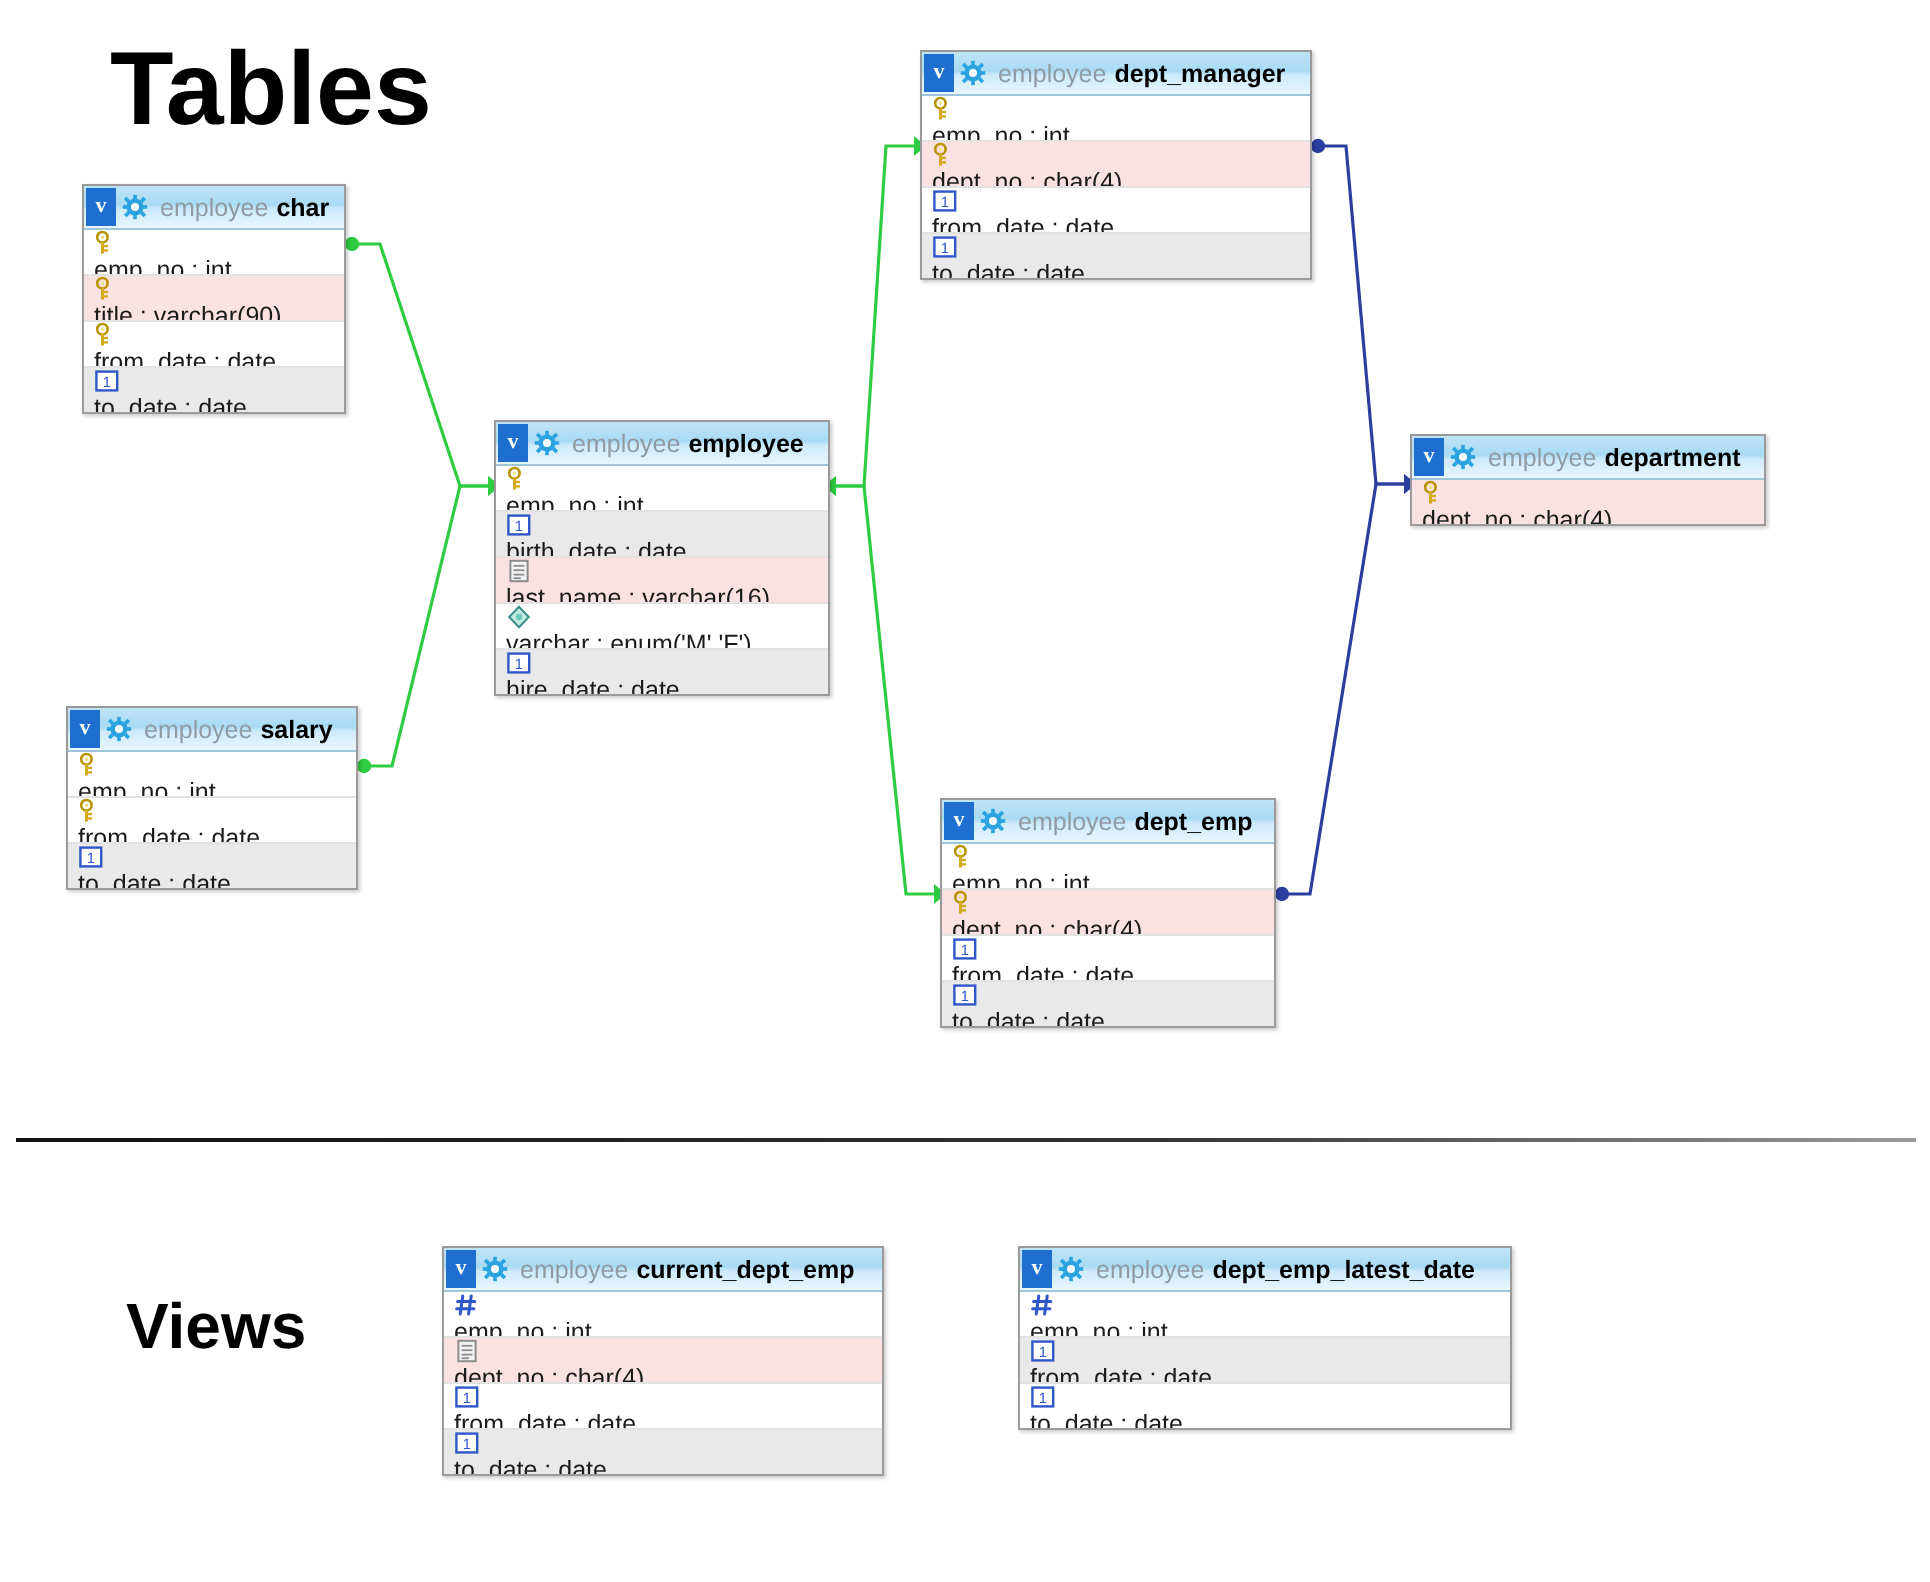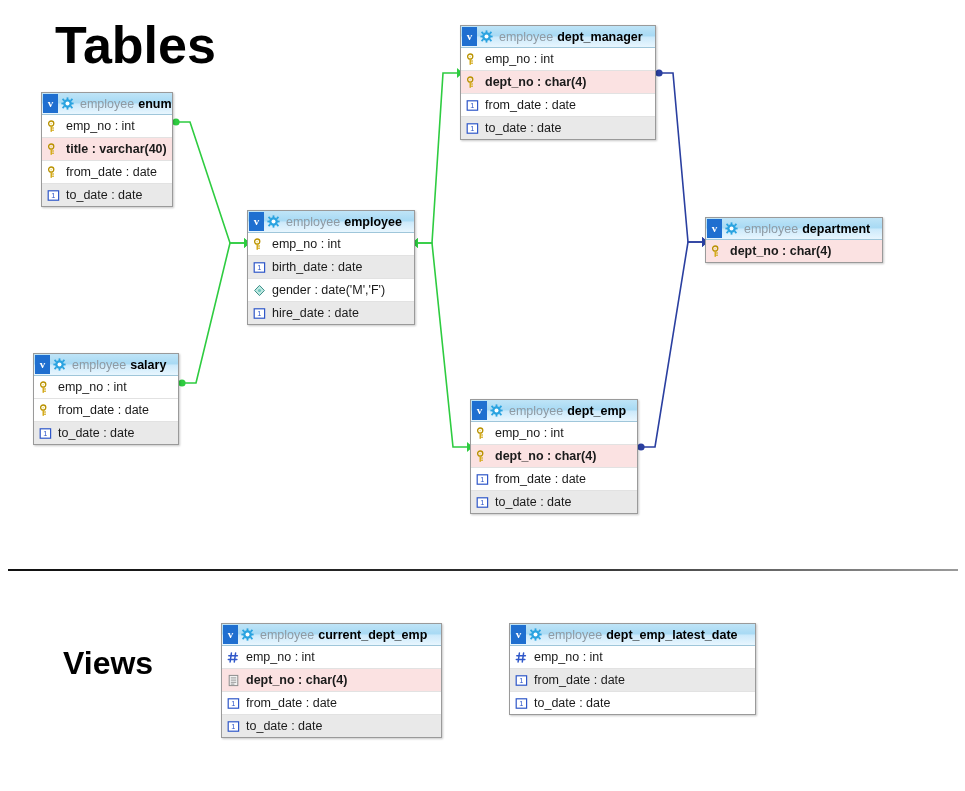--- a/index.html
+++ b/index.html
@@ -58,31 +58,32 @@
   }
   .gear-icon{
     flex:0 0 auto;
     width:13px;height:13px;margin-right:6px;position:relative;
   }
   .gear-icon svg{display:block;}
   .schema-name{color:#8f9aa3;font-size:12.5px;margin-right:4px;}
   .entity-name{color:#000;font-weight:bold;font-size:12.5px;text-align:right;}
 
   .row{
-    display:flex;align-items:center;
+    display:flex;align-items:flex-start;
     height:22px;
     border-bottom:1px solid #e2e2e2;
     padding-left:5px;
     white-space:nowrap;
     overflow:hidden;
+    flex-direction:column;
   }
   .row:last-child{border-bottom:none;}
   .row.bg-white{background:#ffffff;}
   .row.bg-grey{background:#e9e9e9;}
-  .row.bg-pink{background:#fbe2e2;font-weight:bold;}
+  .row.bg-pink{background:#fbe2e2;}
   .row-icon{flex:0 0 auto;width:13px;height:13px;margin-right:6px;position:relative;}
   .row-icon svg{display:block;}
   .row-label{font-size:12.5px;color:#1a1a1a;}
 </style>
 </head>
 <body>
 
 <div id="canvas">
 
   <div class="section-title" id="title-tables">Tables</div>
@@ -140,21 +141,21 @@
                 <rect x="1.6" y="1.6" width="1.8" height="2.6" transform="rotate(-45 2.5 2.9)"></rect>
                 <rect x="9.6" y="8.8" width="1.8" height="2.6" transform="rotate(-45 10.5 10.1)"></rect>
                 <rect x="9.6" y="1.6" width="1.8" height="2.6" transform="rotate(45 10.5 2.9)"></rect>
                 <rect x="1.6" y="8.8" width="1.8" height="2.6" transform="rotate(45 2.5 10.1)"></rect>
               </g>
               <circle cx="6.5" cy="6.5" r="4.3" fill="#2aa3e0"></circle>
               <circle cx="6.5" cy="6.5" r="2" fill="#ffffff"></circle>
             </svg>
           </span>
           <span class="schema-name">employee</span>
-          <span class="entity-name">enum</span>
+          <span class="entity-name">char</span>
         </div>
         <div class="row bg-white">
           <span class="row-icon">
             <svg width="13" height="13" viewBox="0 0 13 13">
               <circle cx="4.2" cy="3.6" r="2.6" fill="none" stroke="#b99200" stroke-width="1.3"></circle>
               <circle cx="4.2" cy="3.6" r="0.9" fill="#f3e08a"></circle>
               <rect x="3.5" y="5.6" width="1.5" height="6.2" fill="#d4ab1e"></rect>
               <rect x="5" y="7.4" width="2" height="1.2" fill="#d4ab1e"></rect>
               <rect x="5" y="9.6" width="2" height="1.2" fill="#d4ab1e"></rect>
             </svg>
@@ -164,21 +165,21 @@
         <div class="row bg-pink">
           <span class="row-icon">
             <svg width="13" height="13" viewBox="0 0 13 13">
               <circle cx="4.2" cy="3.6" r="2.6" fill="none" stroke="#b99200" stroke-width="1.3"></circle>
               <circle cx="4.2" cy="3.6" r="0.9" fill="#f3e08a"></circle>
               <rect x="3.5" y="5.6" width="1.5" height="6.2" fill="#d4ab1e"></rect>
               <rect x="5" y="7.4" width="2" height="1.2" fill="#d4ab1e"></rect>
               <rect x="5" y="9.6" width="2" height="1.2" fill="#d4ab1e"></rect>
             </svg>
           </span>
-          <span class="row-label">title : varchar(40)</span>
+          <span class="row-label">title : varchar(90)</span>
         </div>
         <div class="row bg-white">
           <span class="row-icon">
             <svg width="13" height="13" viewBox="0 0 13 13">
               <circle cx="4.2" cy="3.6" r="2.6" fill="none" stroke="#b99200" stroke-width="1.3"></circle>
               <circle cx="4.2" cy="3.6" r="0.9" fill="#f3e08a"></circle>
               <rect x="3.5" y="5.6" width="1.5" height="6.2" fill="#d4ab1e"></rect>
               <rect x="5" y="7.4" width="2" height="1.2" fill="#d4ab1e"></rect>
               <rect x="5" y="9.6" width="2" height="1.2" fill="#d4ab1e"></rect>
             </svg>
@@ -286,252 +287,98 @@
           <span class="row-label">emp_no : int</span>
         </div>
         <div class="row bg-grey">
           <span class="row-icon">
             <svg width="13" height="13" viewBox="0 0 13 13">
               <rect x="1.2" y="1.8" width="10.4" height="9.4" fill="#ffffff" stroke="#2f57c9" stroke-width="1.2"></rect>
               <text x="6.4" y="9.3" font-family="Liberation Sans, sans-serif" font-size="7.4" fill="#2f57c9" text-anchor="middle">1</text>
             </svg>
           </span>
           <span class="row-label">birth_date : date</span>
-        </div>
-        <div class="row bg-white">
-          <span class="row-icon">
-            <svg width="13" height="13" viewBox="0 0 13 13">
-              <polygon points="6.5,1.4 11.4,6.5 6.5,11.6 1.6,6.5" fill="#bfe9e2" stroke="#3b8f88" stroke-width="1"></polygon>
-              <circle cx="6.5" cy="6.5" r="1.6" fill="#6fc6bc"></circle>
-            </svg>
-          </span>
-          <span class="row-label">gender : date('M','F')</span>
-        </div>
-        <div class="row bg-grey">
-          <span class="row-icon">
-            <svg width="13" height="13" viewBox="0 0 13 13">
-              <rect x="1.2" y="1.8" width="10.4" height="9.4" fill="#ffffff" stroke="#2f57c9" stroke-width="1.2"></rect>
-              <text x="6.4" y="9.3" font-family="Liberation Sans, sans-serif" font-size="7.4" fill="#2f57c9" text-anchor="middle">1</text>
-            </svg>
-          </span>
-          <span class="row-label">hire_date : date</span>
-        </div>
-      </div>
-      <div class="entity" style="left: 460px; top: 25px; width: 196px;">
-        <div class="entity-header">
-          <span class="badge-v">v</span>
-          <span class="gear-icon">
-            <svg width="13" height="13" viewBox="0 0 13 13">
-              <g fill="#2aa3e0">
-                <rect x="5.6" y="0.4" width="1.8" height="2.6"></rect>
-                <rect x="5.6" y="10" width="1.8" height="2.6"></rect>
-                <rect x="0.4" y="5.6" width="2.6" height="1.8"></rect>
-                <rect x="10" y="5.6" width="2.6" height="1.8"></rect>
-                <rect x="1.6" y="1.6" width="1.8" height="2.6" transform="rotate(-45 2.5 2.9)"></rect>
-                <rect x="9.6" y="8.8" width="1.8" height="2.6" transform="rotate(-45 10.5 10.1)"></rect>
-                <rect x="9.6" y="1.6" width="1.8" height="2.6" transform="rotate(45 10.5 2.9)"></rect>
-                <rect x="1.6" y="8.8" width="1.8" height="2.6" transform="rotate(45 2.5 10.1)"></rect>
-              </g>
-              <circle cx="6.5" cy="6.5" r="4.3" fill="#2aa3e0"></circle>
-              <circle cx="6.5" cy="6.5" r="2" fill="#ffffff"></circle>
-            </svg>
-          </span>
-          <span class="schema-name">employee</span>
-          <span class="entity-name">dept_manager</span>
-        </div>
-        <div class="row bg-white">
-          <span class="row-icon">
-            <svg width="13" height="13" viewBox="0 0 13 13">
-              <circle cx="4.2" cy="3.6" r="2.6" fill="none" stroke="#b99200" stroke-width="1.3"></circle>
-              <circle cx="4.2" cy="3.6" r="0.9" fill="#f3e08a"></circle>
-              <rect x="3.5" y="5.6" width="1.5" height="6.2" fill="#d4ab1e"></rect>
-              <rect x="5" y="7.4" width="2" height="1.2" fill="#d4ab1e"></rect>
-              <rect x="5" y="9.6" width="2" height="1.2" fill="#d4ab1e"></rect>
-            </svg>
-          </span>
-          <span class="row-label">emp_no : int</span>
-        </div>
-        <div class="row bg-pink">
-          <span class="row-icon">
-            <svg width="13" height="13" viewBox="0 0 13 13">
-              <circle cx="4.2" cy="3.6" r="2.6" fill="none" stroke="#b99200" stroke-width="1.3"></circle>
-              <circle cx="4.2" cy="3.6" r="0.9" fill="#f3e08a"></circle>
-              <rect x="3.5" y="5.6" width="1.5" height="6.2" fill="#d4ab1e"></rect>
-              <rect x="5" y="7.4" width="2" height="1.2" fill="#d4ab1e"></rect>
-              <rect x="5" y="9.6" width="2" height="1.2" fill="#d4ab1e"></rect>
-            </svg>
-          </span>
-          <span class="row-label">dept_no : char(4)</span>
-        </div>
-        <div class="row bg-white">
-          <span class="row-icon">
-            <svg width="13" height="13" viewBox="0 0 13 13">
-              <rect x="1.2" y="1.8" width="10.4" height="9.4" fill="#ffffff" stroke="#2f57c9" stroke-width="1.2"></rect>
-              <text x="6.4" y="9.3" font-family="Liberation Sans, sans-serif" font-size="7.4" fill="#2f57c9" text-anchor="middle">1</text>
-            </svg>
-          </span>
-          <span class="row-label">from_date : date</span>
-        </div>
-        <div class="row bg-grey">
-          <span class="row-icon">
-            <svg width="13" height="13" viewBox="0 0 13 13">
-              <rect x="1.2" y="1.8" width="10.4" height="9.4" fill="#ffffff" stroke="#2f57c9" stroke-width="1.2"></rect>
-              <text x="6.4" y="9.3" font-family="Liberation Sans, sans-serif" font-size="7.4" fill="#2f57c9" text-anchor="middle">1</text>
-            </svg>
-          </span>
-          <span class="row-label">to_date : date</span>
-        </div>
-      </div>
-      <div class="entity" style="left: 470px; top: 399px; width: 168px;">
-        <div class="entity-header">
-          <span class="badge-v">v</span>
-          <span class="gear-icon">
-            <svg width="13" height="13" viewBox="0 0 13 13">
-              <g fill="#2aa3e0">
-                <rect x="5.6" y="0.4" width="1.8" height="2.6"></rect>
-                <rect x="5.6" y="10" width="1.8" height="2.6"></rect>
-                <rect x="0.4" y="5.6" width="2.6" height="1.8"></rect>
-                <rect x="10" y="5.6" width="2.6" height="1.8"></rect>
-                <rect x="1.6" y="1.6" width="1.8" height="2.6" transform="rotate(-45 2.5 2.9)"></rect>
-                <rect x="9.6" y="8.8" width="1.8" height="2.6" transform="rotate(-45 10.5 10.1)"></rect>
-                <rect x="9.6" y="1.6" width="1.8" height="2.6" transform="rotate(45 10.5 2.9)"></rect>
-                <rect x="1.6" y="8.8" width="1.8" height="2.6" transform="rotate(45 2.5 10.1)"></rect>
-              </g>
-              <circle cx="6.5" cy="6.5" r="4.3" fill="#2aa3e0"></circle>
-              <circle cx="6.5" cy="6.5" r="2" fill="#ffffff"></circle>
-            </svg>
-          </span>
-          <span class="schema-name">employee</span>
-          <span class="entity-name">dept_emp</span>
-        </div>
-        <div class="row bg-white">
-          <span class="row-icon">
-            <svg width="13" height="13" viewBox="0 0 13 13">
-              <circle cx="4.2" cy="3.6" r="2.6" fill="none" stroke="#b99200" stroke-width="1.3"></circle>
-              <circle cx="4.2" cy="3.6" r="0.9" fill="#f3e08a"></circle>
-              <rect x="3.5" y="5.6" width="1.5" height="6.2" fill="#d4ab1e"></rect>
-              <rect x="5" y="7.4" width="2" height="1.2" fill="#d4ab1e"></rect>
-              <rect x="5" y="9.6" width="2" height="1.2" fill="#d4ab1e"></rect>
-            </svg>
-          </span>
-          <span class="row-label">emp_no : int</span>
-        </div>
-        <div class="row bg-pink">
-          <span class="row-icon">
-            <svg width="13" height="13" viewBox="0 0 13 13">
-              <circle cx="4.2" cy="3.6" r="2.6" fill="none" stroke="#b99200" stroke-width="1.3"></circle>
-              <circle cx="4.2" cy="3.6" r="0.9" fill="#f3e08a"></circle>
-              <rect x="3.5" y="5.6" width="1.5" height="6.2" fill="#d4ab1e"></rect>
-              <rect x="5" y="7.4" width="2" height="1.2" fill="#d4ab1e"></rect>
-              <rect x="5" y="9.6" width="2" height="1.2" fill="#d4ab1e"></rect>
-            </svg>
-          </span>
-          <span class="row-label">dept_no : char(4)</span>
-        </div>
-        <div class="row bg-white">
-          <span class="row-icon">
-            <svg width="13" height="13" viewBox="0 0 13 13">
-              <rect x="1.2" y="1.8" width="10.4" height="9.4" fill="#ffffff" stroke="#2f57c9" stroke-width="1.2"></rect>
-              <text x="6.4" y="9.3" font-family="Liberation Sans, sans-serif" font-size="7.4" fill="#2f57c9" text-anchor="middle">1</text>
-            </svg>
-          </span>
-          <span class="row-label">from_date : date</span>
-        </div>
-        <div class="row bg-grey">
-          <span class="row-icon">
-            <svg width="13" height="13" viewBox="0 0 13 13">
-              <rect x="1.2" y="1.8" width="10.4" height="9.4" fill="#ffffff" stroke="#2f57c9" stroke-width="1.2"></rect>
-              <text x="6.4" y="9.3" font-family="Liberation Sans, sans-serif" font-size="7.4" fill="#2f57c9" text-anchor="middle">1</text>
-            </svg>
-          </span>
-          <span class="row-label">to_date : date</span>
-        </div>
-      </div>
-      <div class="entity" style="left: 705px; top: 217px; width: 178px;">
-        <div class="entity-header">
-          <span class="badge-v">v</span>
-          <span class="gear-icon">
-            <svg width="13" height="13" viewBox="0 0 13 13">
-              <g fill="#2aa3e0">
-                <rect x="5.6" y="0.4" width="1.8" height="2.6"></rect>
-                <rect x="5.6" y="10" width="1.8" height="2.6"></rect>
-                <rect x="0.4" y="5.6" width="2.6" height="1.8"></rect>
-                <rect x="10" y="5.6" width="2.6" height="1.8"></rect>
-                <rect x="1.6" y="1.6" width="1.8" height="2.6" transform="rotate(-45 2.5 2.9)"></rect>
-                <rect x="9.6" y="8.8" width="1.8" height="2.6" transform="rotate(-45 10.5 10.1)"></rect>
-                <rect x="9.6" y="1.6" width="1.8" height="2.6" transform="rotate(45 10.5 2.9)"></rect>
-                <rect x="1.6" y="8.8" width="1.8" height="2.6" transform="rotate(45 2.5 10.1)"></rect>
-              </g>
-              <circle cx="6.5" cy="6.5" r="4.3" fill="#2aa3e0"></circle>
-              <circle cx="6.5" cy="6.5" r="2" fill="#ffffff"></circle>
-            </svg>
-          </span>
-          <span class="schema-name">employee</span>
-          <span class="entity-name">department</span>
-        </div>
-        <div class="row bg-pink">
-          <span class="row-icon">
-            <svg width="13" height="13" viewBox="0 0 13 13">
-              <circle cx="4.2" cy="3.6" r="2.6" fill="none" stroke="#b99200" stroke-width="1.3"></circle>
-              <circle cx="4.2" cy="3.6" r="0.9" fill="#f3e08a"></circle>
-              <rect x="3.5" y="5.6" width="1.5" height="6.2" fill="#d4ab1e"></rect>
-              <rect x="5" y="7.4" width="2" height="1.2" fill="#d4ab1e"></rect>
-              <rect x="5" y="9.6" width="2" height="1.2" fill="#d4ab1e"></rect>
-            </svg>
-          </span>
-          <span class="row-label">dept_no : char(4)</span>
-        </div>
-      </div>
-      <div class="entity" style="left: 221px; top: 623px; width: 221px;">
-        <div class="entity-header">
-          <span class="badge-v">v</span>
-          <span class="gear-icon">
-            <svg width="13" height="13" viewBox="0 0 13 13">
-              <g fill="#2aa3e0">
-                <rect x="5.6" y="0.4" width="1.8" height="2.6"></rect>
-                <rect x="5.6" y="10" width="1.8" height="2.6"></rect>
-                <rect x="0.4" y="5.6" width="2.6" height="1.8"></rect>
-                <rect x="10" y="5.6" width="2.6" height="1.8"></rect>
-                <rect x="1.6" y="1.6" width="1.8" height="2.6" transform="rotate(-45 2.5 2.9)"></rect>
-                <rect x="9.6" y="8.8" width="1.8" height="2.6" transform="rotate(-45 10.5 10.1)"></rect>
-                <rect x="9.6" y="1.6" width="1.8" height="2.6" transform="rotate(45 10.5 2.9)"></rect>
-                <rect x="1.6" y="8.8" width="1.8" height="2.6" transform="rotate(45 2.5 10.1)"></rect>
-              </g>
-              <circle cx="6.5" cy="6.5" r="4.3" fill="#2aa3e0"></circle>
-              <circle cx="6.5" cy="6.5" r="2" fill="#ffffff"></circle>
-            </svg>
-          </span>
-          <span class="schema-name">employee</span>
-          <span class="entity-name">current_dept_emp</span>
-        </div>
-        <div class="row bg-white">
-          <span class="row-icon">
-            <svg width="13" height="13" viewBox="0 0 13 13">
-              <g stroke="#2f57c9" stroke-width="1.5" stroke-linecap="round">
-                <line x1="4.4" y1="2" x2="3.1" y2="11"></line>
-                <line x1="8.6" y1="2" x2="7.3" y2="11"></line>
-                <line x1="1.8" y1="4.8" x2="10.4" y2="4.8"></line>
-                <line x1="1.3" y1="8.4" x2="9.9" y2="8.4"></line>
-              </g>
-            </svg>
-          </span>
-          <span class="row-label">emp_no : int</span>
         </div>
         <div class="row bg-pink">
           <span class="row-icon">
             <svg width="13" height="13" viewBox="0 0 13 13">
               <rect x="2.2" y="1.4" width="8.6" height="10.2" fill="#f2f2f2" stroke="#8d8d8d" stroke-width="1"></rect>
               <g stroke="#8d8d8d" stroke-width="0.9">
                 <line x1="3.8" y1="3.9" x2="9.2" y2="3.9"></line>
                 <line x1="3.8" y1="6.1" x2="9.2" y2="6.1"></line>
                 <line x1="3.8" y1="8.3" x2="9.2" y2="8.3"></line>
                 <line x1="3.8" y1="10.1" x2="7.4" y2="10.1"></line>
               </g>
             </svg>
           </span>
+          <span class="row-label">last_name : varchar(16)</span>
+        </div>
+        <div class="row bg-white">
+          <span class="row-icon">
+            <svg width="13" height="13" viewBox="0 0 13 13">
+              <polygon points="6.5,1.4 11.4,6.5 6.5,11.6 1.6,6.5" fill="#bfe9e2" stroke="#3b8f88" stroke-width="1"></polygon>
+              <circle cx="6.5" cy="6.5" r="1.6" fill="#6fc6bc"></circle>
+            </svg>
+          </span>
+          <span class="row-label">varchar : enum('M','F')</span>
+        </div>
+        <div class="row bg-grey">
+          <span class="row-icon">
+            <svg width="13" height="13" viewBox="0 0 13 13">
+              <rect x="1.2" y="1.8" width="10.4" height="9.4" fill="#ffffff" stroke="#2f57c9" stroke-width="1.2"></rect>
+              <text x="6.4" y="9.3" font-family="Liberation Sans, sans-serif" font-size="7.4" fill="#2f57c9" text-anchor="middle">1</text>
+            </svg>
+          </span>
+          <span class="row-label">hire_date : date</span>
+        </div>
+      </div>
+      <div class="entity" style="left: 460px; top: 25px; width: 196px;">
+        <div class="entity-header">
+          <span class="badge-v">v</span>
+          <span class="gear-icon">
+            <svg width="13" height="13" viewBox="0 0 13 13">
+              <g fill="#2aa3e0">
+                <rect x="5.6" y="0.4" width="1.8" height="2.6"></rect>
+                <rect x="5.6" y="10" width="1.8" height="2.6"></rect>
+                <rect x="0.4" y="5.6" width="2.6" height="1.8"></rect>
+                <rect x="10" y="5.6" width="2.6" height="1.8"></rect>
+                <rect x="1.6" y="1.6" width="1.8" height="2.6" transform="rotate(-45 2.5 2.9)"></rect>
+                <rect x="9.6" y="8.8" width="1.8" height="2.6" transform="rotate(-45 10.5 10.1)"></rect>
+                <rect x="9.6" y="1.6" width="1.8" height="2.6" transform="rotate(45 10.5 2.9)"></rect>
+                <rect x="1.6" y="8.8" width="1.8" height="2.6" transform="rotate(45 2.5 10.1)"></rect>
+              </g>
+              <circle cx="6.5" cy="6.5" r="4.3" fill="#2aa3e0"></circle>
+              <circle cx="6.5" cy="6.5" r="2" fill="#ffffff"></circle>
+            </svg>
+          </span>
+          <span class="schema-name">employee</span>
+          <span class="entity-name">dept_manager</span>
+        </div>
+        <div class="row bg-white">
+          <span class="row-icon">
+            <svg width="13" height="13" viewBox="0 0 13 13">
+              <circle cx="4.2" cy="3.6" r="2.6" fill="none" stroke="#b99200" stroke-width="1.3"></circle>
+              <circle cx="4.2" cy="3.6" r="0.9" fill="#f3e08a"></circle>
+              <rect x="3.5" y="5.6" width="1.5" height="6.2" fill="#d4ab1e"></rect>
+              <rect x="5" y="7.4" width="2" height="1.2" fill="#d4ab1e"></rect>
+              <rect x="5" y="9.6" width="2" height="1.2" fill="#d4ab1e"></rect>
+            </svg>
+          </span>
+          <span class="row-label">emp_no : int</span>
+        </div>
+        <div class="row bg-pink">
+          <span class="row-icon">
+            <svg width="13" height="13" viewBox="0 0 13 13">
+              <circle cx="4.2" cy="3.6" r="2.6" fill="none" stroke="#b99200" stroke-width="1.3"></circle>
+              <circle cx="4.2" cy="3.6" r="0.9" fill="#f3e08a"></circle>
+              <rect x="3.5" y="5.6" width="1.5" height="6.2" fill="#d4ab1e"></rect>
+              <rect x="5" y="7.4" width="2" height="1.2" fill="#d4ab1e"></rect>
+              <rect x="5" y="9.6" width="2" height="1.2" fill="#d4ab1e"></rect>
+            </svg>
+          </span>
           <span class="row-label">dept_no : char(4)</span>
         </div>
         <div class="row bg-white">
           <span class="row-icon">
             <svg width="13" height="13" viewBox="0 0 13 13">
               <rect x="1.2" y="1.8" width="10.4" height="9.4" fill="#ffffff" stroke="#2f57c9" stroke-width="1.2"></rect>
               <text x="6.4" y="9.3" font-family="Liberation Sans, sans-serif" font-size="7.4" fill="#2f57c9" text-anchor="middle">1</text>
             </svg>
           </span>
           <span class="row-label">from_date : date</span>
@@ -539,69 +386,237 @@
         <div class="row bg-grey">
           <span class="row-icon">
             <svg width="13" height="13" viewBox="0 0 13 13">
               <rect x="1.2" y="1.8" width="10.4" height="9.4" fill="#ffffff" stroke="#2f57c9" stroke-width="1.2"></rect>
               <text x="6.4" y="9.3" font-family="Liberation Sans, sans-serif" font-size="7.4" fill="#2f57c9" text-anchor="middle">1</text>
             </svg>
           </span>
           <span class="row-label">to_date : date</span>
         </div>
       </div>
-      <div class="entity" style="left: 509px; top: 623px; width: 247px;">
-        <div class="entity-header">
-          <span class="badge-v">v</span>
-          <span class="gear-icon">
-            <svg width="13" height="13" viewBox="0 0 13 13">
-              <g fill="#2aa3e0">
-                <rect x="5.6" y="0.4" width="1.8" height="2.6"></rect>
-                <rect x="5.6" y="10" width="1.8" height="2.6"></rect>
-                <rect x="0.4" y="5.6" width="2.6" height="1.8"></rect>
-                <rect x="10" y="5.6" width="2.6" height="1.8"></rect>
-                <rect x="1.6" y="1.6" width="1.8" height="2.6" transform="rotate(-45 2.5 2.9)"></rect>
-                <rect x="9.6" y="8.8" width="1.8" height="2.6" transform="rotate(-45 10.5 10.1)"></rect>
-                <rect x="9.6" y="1.6" width="1.8" height="2.6" transform="rotate(45 10.5 2.9)"></rect>
-                <rect x="1.6" y="8.8" width="1.8" height="2.6" transform="rotate(45 2.5 10.1)"></rect>
-              </g>
-              <circle cx="6.5" cy="6.5" r="4.3" fill="#2aa3e0"></circle>
-              <circle cx="6.5" cy="6.5" r="2" fill="#ffffff"></circle>
-            </svg>
-          </span>
-          <span class="schema-name">employee</span>
-          <span class="entity-name">dept_emp_latest_date</span>
+      <div class="entity" style="left: 470px; top: 399px; width: 168px;">
+        <div class="entity-header">
+          <span class="badge-v">v</span>
+          <span class="gear-icon">
+            <svg width="13" height="13" viewBox="0 0 13 13">
+              <g fill="#2aa3e0">
+                <rect x="5.6" y="0.4" width="1.8" height="2.6"></rect>
+                <rect x="5.6" y="10" width="1.8" height="2.6"></rect>
+                <rect x="0.4" y="5.6" width="2.6" height="1.8"></rect>
+                <rect x="10" y="5.6" width="2.6" height="1.8"></rect>
+                <rect x="1.6" y="1.6" width="1.8" height="2.6" transform="rotate(-45 2.5 2.9)"></rect>
+                <rect x="9.6" y="8.8" width="1.8" height="2.6" transform="rotate(-45 10.5 10.1)"></rect>
+                <rect x="9.6" y="1.6" width="1.8" height="2.6" transform="rotate(45 10.5 2.9)"></rect>
+                <rect x="1.6" y="8.8" width="1.8" height="2.6" transform="rotate(45 2.5 10.1)"></rect>
+              </g>
+              <circle cx="6.5" cy="6.5" r="4.3" fill="#2aa3e0"></circle>
+              <circle cx="6.5" cy="6.5" r="2" fill="#ffffff"></circle>
+            </svg>
+          </span>
+          <span class="schema-name">employee</span>
+          <span class="entity-name">dept_emp</span>
+        </div>
+        <div class="row bg-white">
+          <span class="row-icon">
+            <svg width="13" height="13" viewBox="0 0 13 13">
+              <circle cx="4.2" cy="3.6" r="2.6" fill="none" stroke="#b99200" stroke-width="1.3"></circle>
+              <circle cx="4.2" cy="3.6" r="0.9" fill="#f3e08a"></circle>
+              <rect x="3.5" y="5.6" width="1.5" height="6.2" fill="#d4ab1e"></rect>
+              <rect x="5" y="7.4" width="2" height="1.2" fill="#d4ab1e"></rect>
+              <rect x="5" y="9.6" width="2" height="1.2" fill="#d4ab1e"></rect>
+            </svg>
+          </span>
+          <span class="row-label">emp_no : int</span>
+        </div>
+        <div class="row bg-pink">
+          <span class="row-icon">
+            <svg width="13" height="13" viewBox="0 0 13 13">
+              <circle cx="4.2" cy="3.6" r="2.6" fill="none" stroke="#b99200" stroke-width="1.3"></circle>
+              <circle cx="4.2" cy="3.6" r="0.9" fill="#f3e08a"></circle>
+              <rect x="3.5" y="5.6" width="1.5" height="6.2" fill="#d4ab1e"></rect>
+              <rect x="5" y="7.4" width="2" height="1.2" fill="#d4ab1e"></rect>
+              <rect x="5" y="9.6" width="2" height="1.2" fill="#d4ab1e"></rect>
+            </svg>
+          </span>
+          <span class="row-label">dept_no : char(4)</span>
+        </div>
+        <div class="row bg-white">
+          <span class="row-icon">
+            <svg width="13" height="13" viewBox="0 0 13 13">
+              <rect x="1.2" y="1.8" width="10.4" height="9.4" fill="#ffffff" stroke="#2f57c9" stroke-width="1.2"></rect>
+              <text x="6.4" y="9.3" font-family="Liberation Sans, sans-serif" font-size="7.4" fill="#2f57c9" text-anchor="middle">1</text>
+            </svg>
+          </span>
+          <span class="row-label">from_date : date</span>
+        </div>
+        <div class="row bg-grey">
+          <span class="row-icon">
+            <svg width="13" height="13" viewBox="0 0 13 13">
+              <rect x="1.2" y="1.8" width="10.4" height="9.4" fill="#ffffff" stroke="#2f57c9" stroke-width="1.2"></rect>
+              <text x="6.4" y="9.3" font-family="Liberation Sans, sans-serif" font-size="7.4" fill="#2f57c9" text-anchor="middle">1</text>
+            </svg>
+          </span>
+          <span class="row-label">to_date : date</span>
+        </div>
+      </div>
+      <div class="entity" style="left: 705px; top: 217px; width: 178px;">
+        <div class="entity-header">
+          <span class="badge-v">v</span>
+          <span class="gear-icon">
+            <svg width="13" height="13" viewBox="0 0 13 13">
+              <g fill="#2aa3e0">
+                <rect x="5.6" y="0.4" width="1.8" height="2.6"></rect>
+                <rect x="5.6" y="10" width="1.8" height="2.6"></rect>
+                <rect x="0.4" y="5.6" width="2.6" height="1.8"></rect>
+                <rect x="10" y="5.6" width="2.6" height="1.8"></rect>
+                <rect x="1.6" y="1.6" width="1.8" height="2.6" transform="rotate(-45 2.5 2.9)"></rect>
+                <rect x="9.6" y="8.8" width="1.8" height="2.6" transform="rotate(-45 10.5 10.1)"></rect>
+                <rect x="9.6" y="1.6" width="1.8" height="2.6" transform="rotate(45 10.5 2.9)"></rect>
+                <rect x="1.6" y="8.8" width="1.8" height="2.6" transform="rotate(45 2.5 10.1)"></rect>
+              </g>
+              <circle cx="6.5" cy="6.5" r="4.3" fill="#2aa3e0"></circle>
+              <circle cx="6.5" cy="6.5" r="2" fill="#ffffff"></circle>
+            </svg>
+          </span>
+          <span class="schema-name">employee</span>
+          <span class="entity-name">department</span>
+        </div>
+        <div class="row bg-pink">
+          <span class="row-icon">
+            <svg width="13" height="13" viewBox="0 0 13 13">
+              <circle cx="4.2" cy="3.6" r="2.6" fill="none" stroke="#b99200" stroke-width="1.3"></circle>
+              <circle cx="4.2" cy="3.6" r="0.9" fill="#f3e08a"></circle>
+              <rect x="3.5" y="5.6" width="1.5" height="6.2" fill="#d4ab1e"></rect>
+              <rect x="5" y="7.4" width="2" height="1.2" fill="#d4ab1e"></rect>
+              <rect x="5" y="9.6" width="2" height="1.2" fill="#d4ab1e"></rect>
+            </svg>
+          </span>
+          <span class="row-label">dept_no : char(4)</span>
+        </div>
+      </div>
+      <div class="entity" style="left: 221px; top: 623px; width: 221px;">
+        <div class="entity-header">
+          <span class="badge-v">v</span>
+          <span class="gear-icon">
+            <svg width="13" height="13" viewBox="0 0 13 13">
+              <g fill="#2aa3e0">
+                <rect x="5.6" y="0.4" width="1.8" height="2.6"></rect>
+                <rect x="5.6" y="10" width="1.8" height="2.6"></rect>
+                <rect x="0.4" y="5.6" width="2.6" height="1.8"></rect>
+                <rect x="10" y="5.6" width="2.6" height="1.8"></rect>
+                <rect x="1.6" y="1.6" width="1.8" height="2.6" transform="rotate(-45 2.5 2.9)"></rect>
+                <rect x="9.6" y="8.8" width="1.8" height="2.6" transform="rotate(-45 10.5 10.1)"></rect>
+                <rect x="9.6" y="1.6" width="1.8" height="2.6" transform="rotate(45 10.5 2.9)"></rect>
+                <rect x="1.6" y="8.8" width="1.8" height="2.6" transform="rotate(45 2.5 10.1)"></rect>
+              </g>
+              <circle cx="6.5" cy="6.5" r="4.3" fill="#2aa3e0"></circle>
+              <circle cx="6.5" cy="6.5" r="2" fill="#ffffff"></circle>
+            </svg>
+          </span>
+          <span class="schema-name">employee</span>
+          <span class="entity-name">current_dept_emp</span>
         </div>
         <div class="row bg-white">
           <span class="row-icon">
             <svg width="13" height="13" viewBox="0 0 13 13">
               <g stroke="#2f57c9" stroke-width="1.5" stroke-linecap="round">
                 <line x1="4.4" y1="2" x2="3.1" y2="11"></line>
                 <line x1="8.6" y1="2" x2="7.3" y2="11"></line>
                 <line x1="1.8" y1="4.8" x2="10.4" y2="4.8"></line>
                 <line x1="1.3" y1="8.4" x2="9.9" y2="8.4"></line>
               </g>
             </svg>
           </span>
           <span class="row-label">emp_no : int</span>
         </div>
-        <div class="row bg-grey">
+        <div class="row bg-pink">
+          <span class="row-icon">
+            <svg width="13" height="13" viewBox="0 0 13 13">
+              <rect x="2.2" y="1.4" width="8.6" height="10.2" fill="#f2f2f2" stroke="#8d8d8d" stroke-width="1"></rect>
+              <g stroke="#8d8d8d" stroke-width="0.9">
+                <line x1="3.8" y1="3.9" x2="9.2" y2="3.9"></line>
+                <line x1="3.8" y1="6.1" x2="9.2" y2="6.1"></line>
+                <line x1="3.8" y1="8.3" x2="9.2" y2="8.3"></line>
+                <line x1="3.8" y1="10.1" x2="7.4" y2="10.1"></line>
+              </g>
+            </svg>
+          </span>
+          <span class="row-label">dept_no : char(4)</span>
+        </div>
+        <div class="row bg-white">
           <span class="row-icon">
             <svg width="13" height="13" viewBox="0 0 13 13">
               <rect x="1.2" y="1.8" width="10.4" height="9.4" fill="#ffffff" stroke="#2f57c9" stroke-width="1.2"></rect>
               <text x="6.4" y="9.3" font-family="Liberation Sans, sans-serif" font-size="7.4" fill="#2f57c9" text-anchor="middle">1</text>
             </svg>
           </span>
           <span class="row-label">from_date : date</span>
         </div>
-        <div class="row bg-white">
+        <div class="row bg-grey">
           <span class="row-icon">
             <svg width="13" height="13" viewBox="0 0 13 13">
               <rect x="1.2" y="1.8" width="10.4" height="9.4" fill="#ffffff" stroke="#2f57c9" stroke-width="1.2"></rect>
               <text x="6.4" y="9.3" font-family="Liberation Sans, sans-serif" font-size="7.4" fill="#2f57c9" text-anchor="middle">1</text>
             </svg>
           </span>
           <span class="row-label">to_date : date</span>
         </div>
       </div>
+      <div class="entity" style="left: 509px; top: 623px; width: 247px;">
+        <div class="entity-header">
+          <span class="badge-v">v</span>
+          <span class="gear-icon">
+            <svg width="13" height="13" viewBox="0 0 13 13">
+              <g fill="#2aa3e0">
+                <rect x="5.6" y="0.4" width="1.8" height="2.6"></rect>
+                <rect x="5.6" y="10" width="1.8" height="2.6"></rect>
+                <rect x="0.4" y="5.6" width="2.6" height="1.8"></rect>
+                <rect x="10" y="5.6" width="2.6" height="1.8"></rect>
+                <rect x="1.6" y="1.6" width="1.8" height="2.6" transform="rotate(-45 2.5 2.9)"></rect>
+                <rect x="9.6" y="8.8" width="1.8" height="2.6" transform="rotate(-45 10.5 10.1)"></rect>
+                <rect x="9.6" y="1.6" width="1.8" height="2.6" transform="rotate(45 10.5 2.9)"></rect>
+                <rect x="1.6" y="8.8" width="1.8" height="2.6" transform="rotate(45 2.5 10.1)"></rect>
+              </g>
+              <circle cx="6.5" cy="6.5" r="4.3" fill="#2aa3e0"></circle>
+              <circle cx="6.5" cy="6.5" r="2" fill="#ffffff"></circle>
+            </svg>
+          </span>
+          <span class="schema-name">employee</span>
+          <span class="entity-name">dept_emp_latest_date</span>
+        </div>
+        <div class="row bg-white">
+          <span class="row-icon">
+            <svg width="13" height="13" viewBox="0 0 13 13">
+              <g stroke="#2f57c9" stroke-width="1.5" stroke-linecap="round">
+                <line x1="4.4" y1="2" x2="3.1" y2="11"></line>
+                <line x1="8.6" y1="2" x2="7.3" y2="11"></line>
+                <line x1="1.8" y1="4.8" x2="10.4" y2="4.8"></line>
+                <line x1="1.3" y1="8.4" x2="9.9" y2="8.4"></line>
+              </g>
+            </svg>
+          </span>
+          <span class="row-label">emp_no : int</span>
+        </div>
+        <div class="row bg-grey">
+          <span class="row-icon">
+            <svg width="13" height="13" viewBox="0 0 13 13">
+              <rect x="1.2" y="1.8" width="10.4" height="9.4" fill="#ffffff" stroke="#2f57c9" stroke-width="1.2"></rect>
+              <text x="6.4" y="9.3" font-family="Liberation Sans, sans-serif" font-size="7.4" fill="#2f57c9" text-anchor="middle">1</text>
+            </svg>
+          </span>
+          <span class="row-label">from_date : date</span>
+        </div>
+        <div class="row bg-white">
+          <span class="row-icon">
+            <svg width="13" height="13" viewBox="0 0 13 13">
+              <rect x="1.2" y="1.8" width="10.4" height="9.4" fill="#ffffff" stroke="#2f57c9" stroke-width="1.2"></rect>
+              <text x="6.4" y="9.3" font-family="Liberation Sans, sans-serif" font-size="7.4" fill="#2f57c9" text-anchor="middle">1</text>
+            </svg>
+          </span>
+          <span class="row-label">to_date : date</span>
+        </div>
+      </div>
     </div>
 
 </div>
 
 </body></html>

